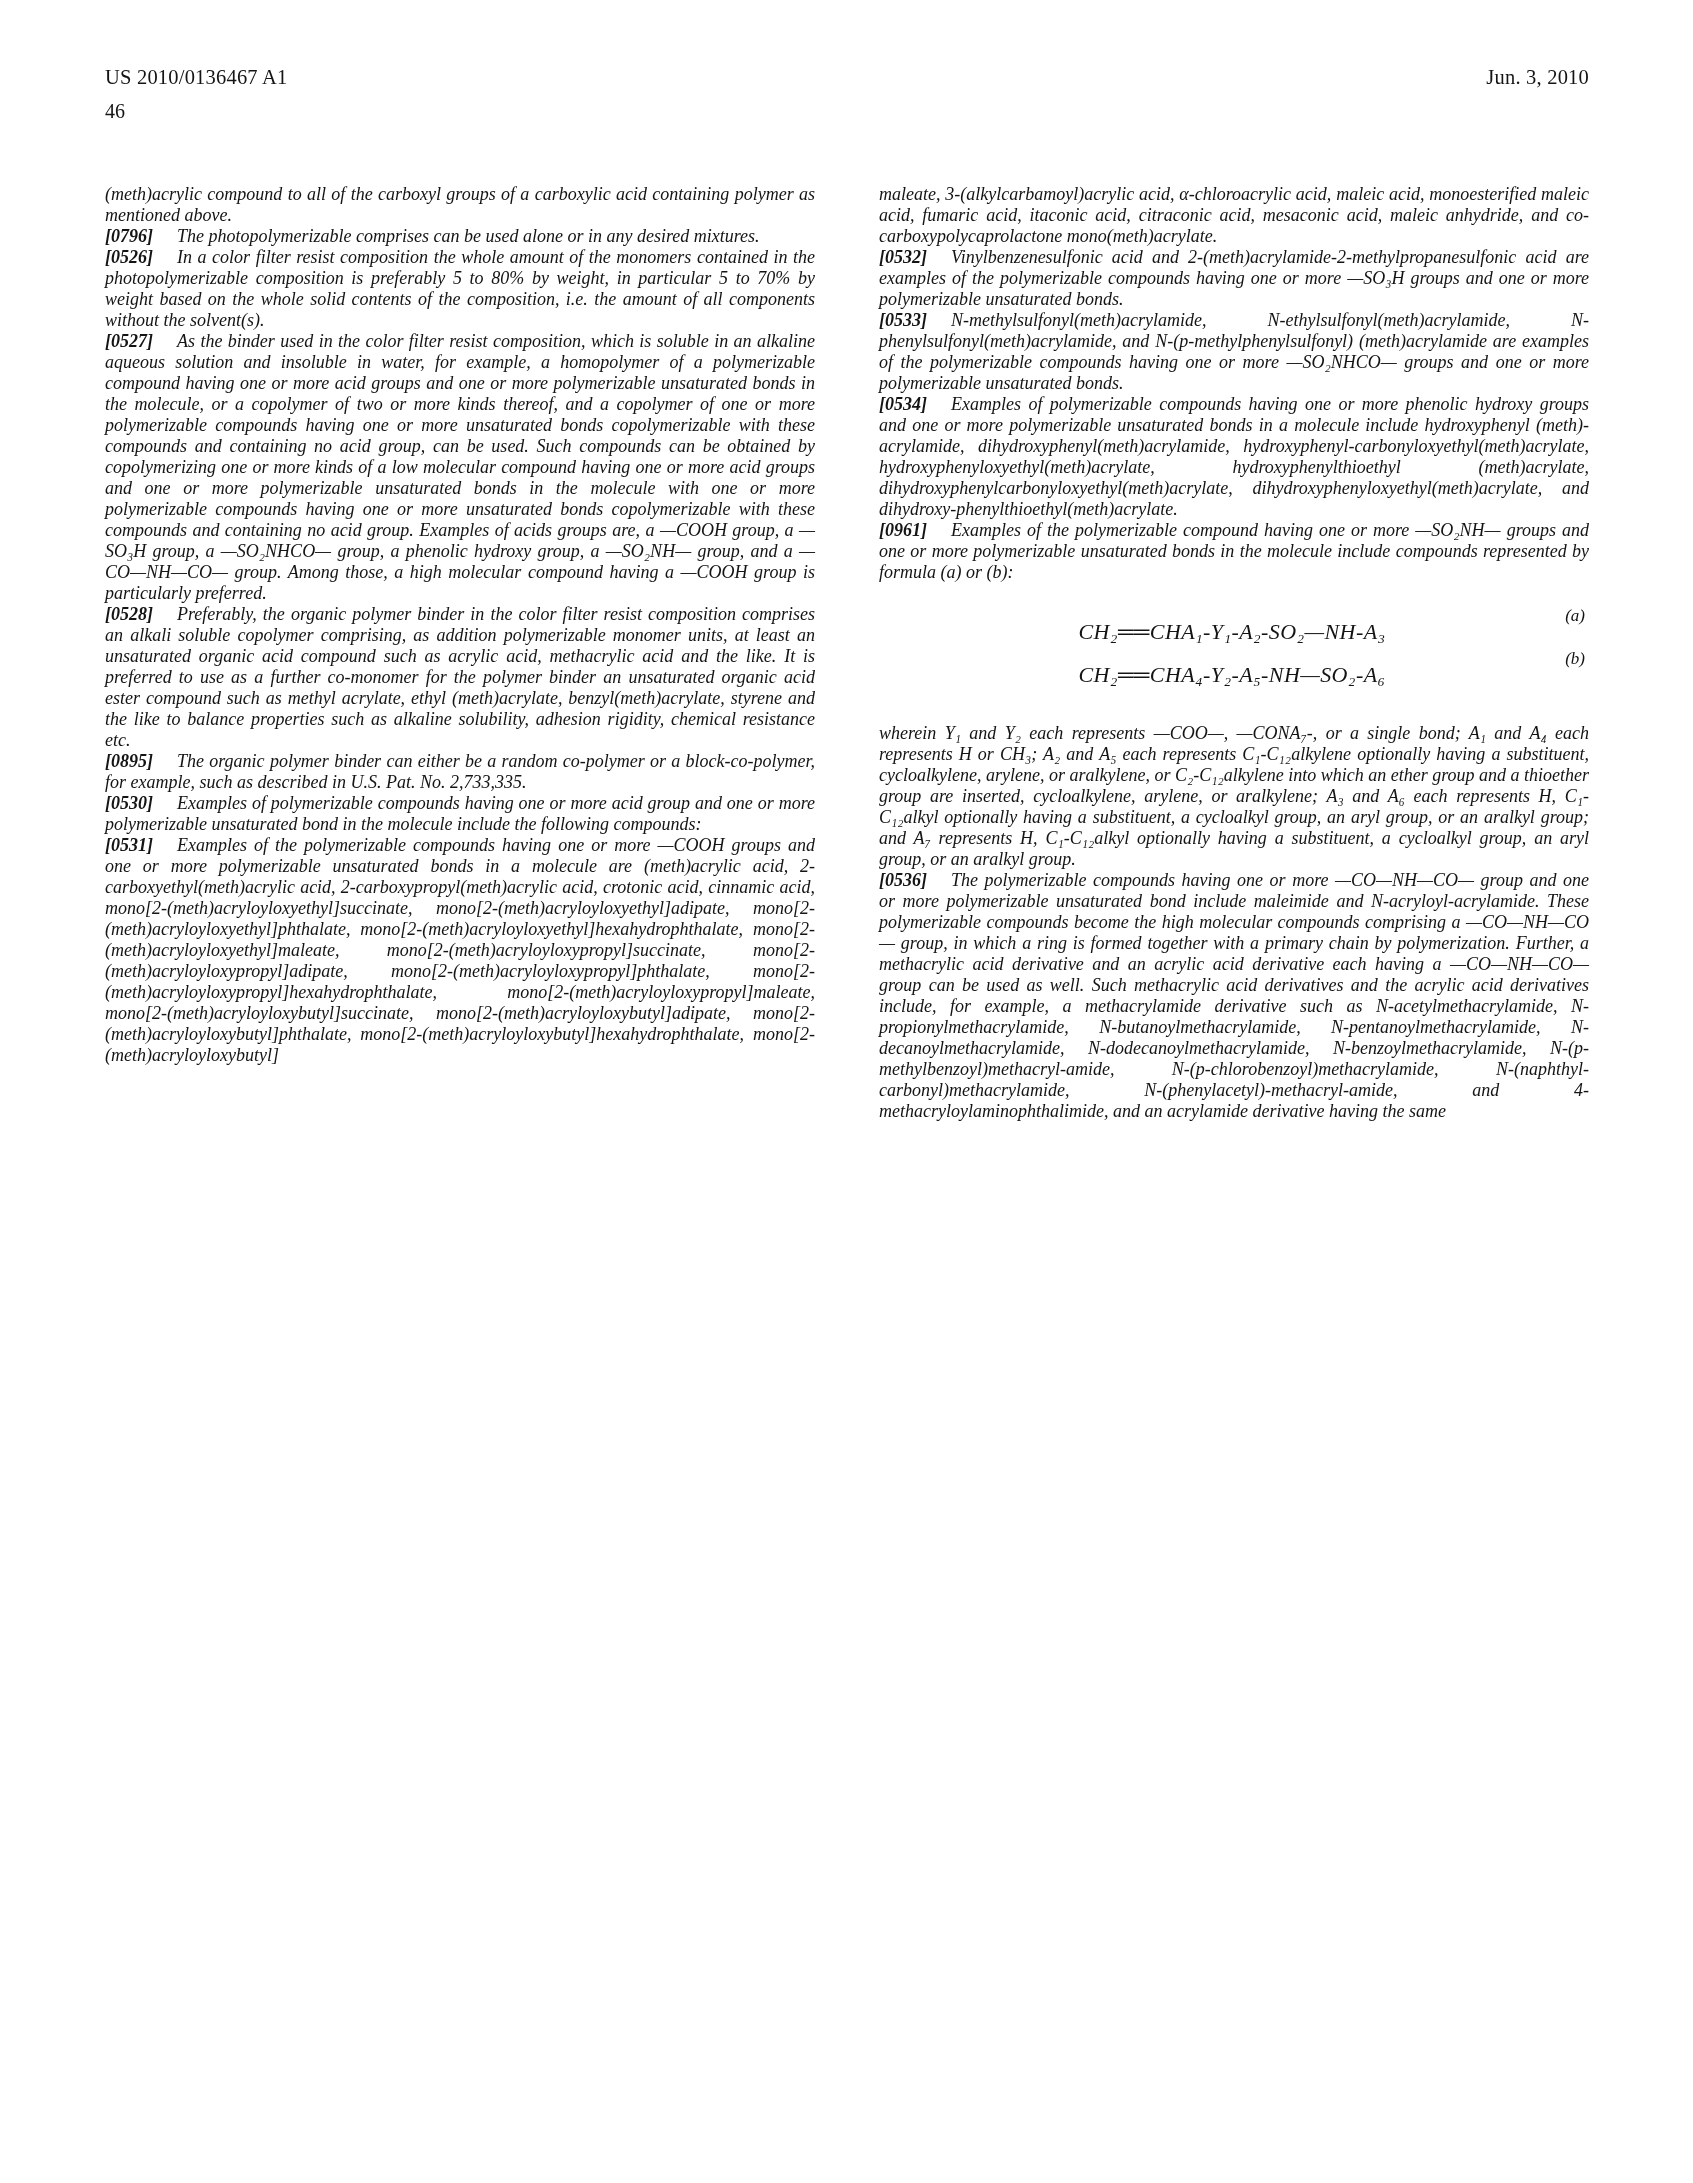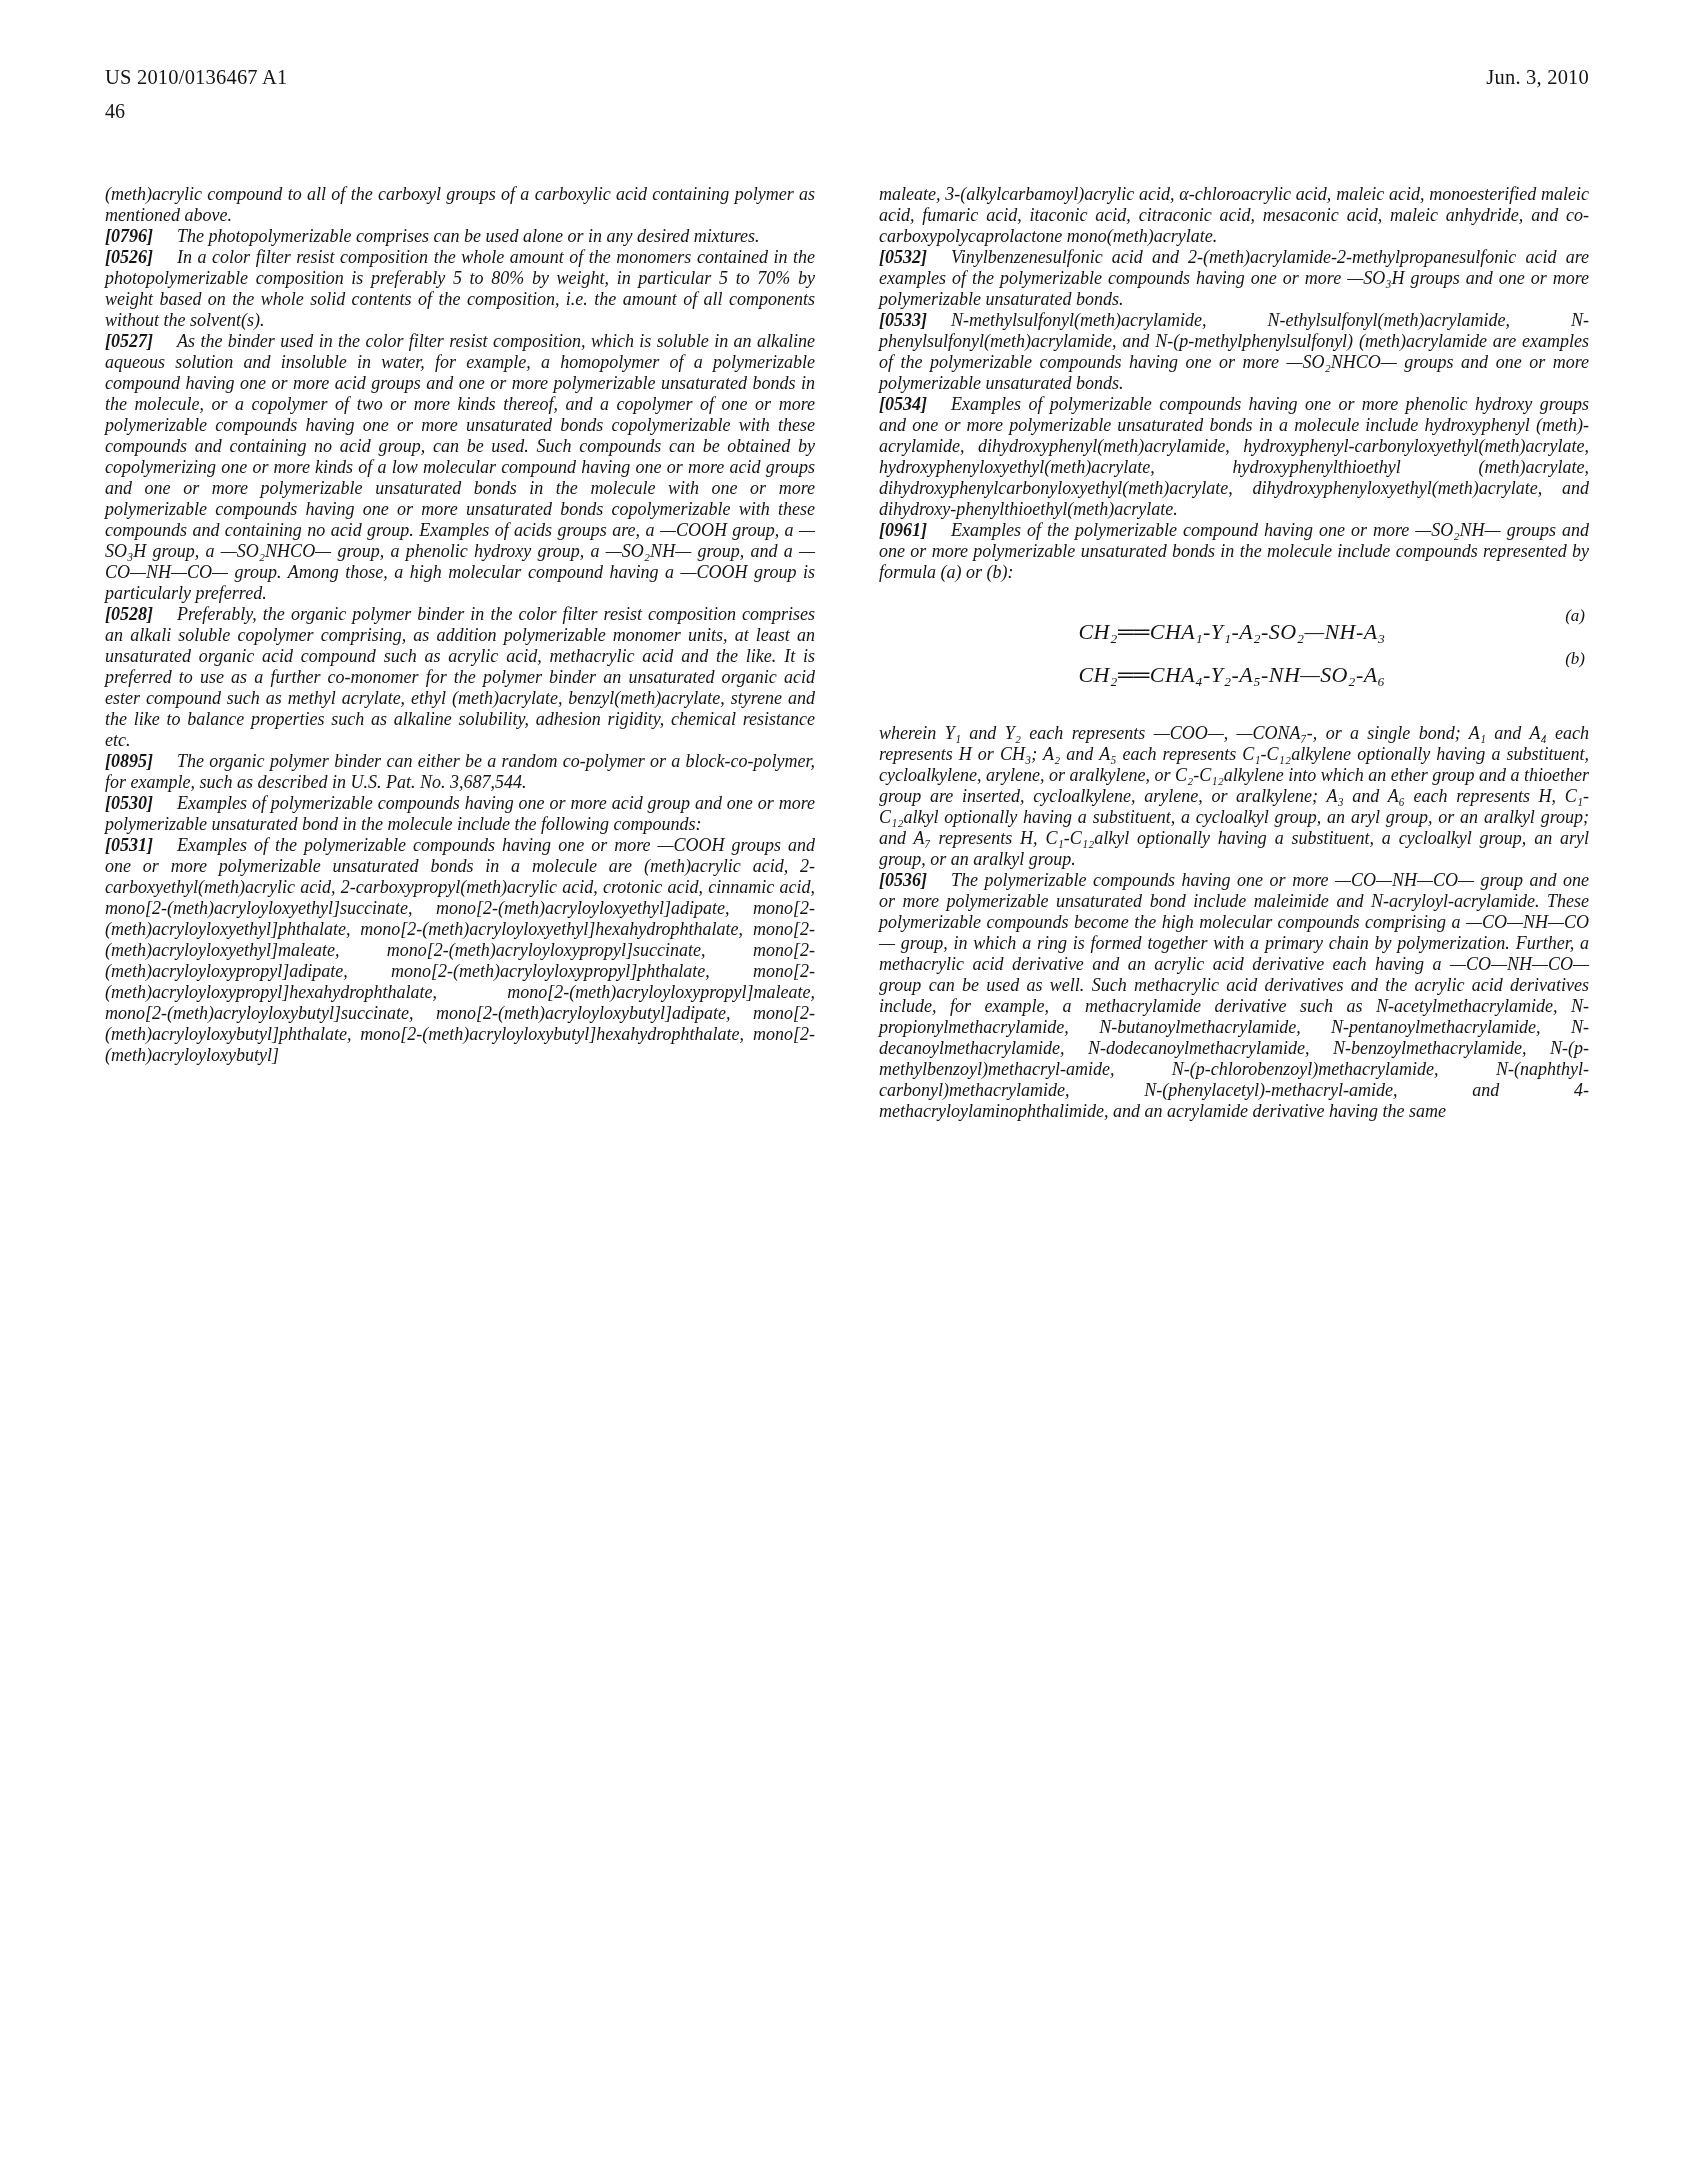--- a/index.html
+++ b/index.html
@@ -81,21 +81,21 @@
   <div class="page-num">46</div>
 
   <div class="columns">
 
     <div class="col">
       <p class="para"><span class="ptag"></span><span>(meth)acrylic compound to all of the carboxyl groups of a carboxylic acid containing polymer as mentioned above.</span></p>
       <p class="para"><span class="ptag">[0796]</span><span>The photopolymerizable comprises can be used alone or in any desired mixtures.</span></p>
       <p class="para"><span class="ptag">[0526]</span><span>In a color filter resist composition the whole amount of the monomers contained in the photopolymerizable composition is preferably 5 to 80% by weight, in particular 5 to 70% by weight based on the whole solid contents of the composition, i.e. the amount of all components without the solvent(s).</span></p>
       <p class="para"><span class="ptag">[0527]</span><span>As the binder used in the color filter resist composition, which is soluble in an alkaline aqueous solution and insoluble in water, for example, a homopolymer of a polymerizable compound having one or more acid groups and one or more polymerizable unsaturated bonds in the molecule, or a copolymer of two or more kinds thereof, and a copolymer of one or more polymerizable compounds having one or more unsaturated bonds copolymerizable with these compounds and containing no acid group, can be used. Such compounds can be obtained by copolymerizing one or more kinds of a low molecular compound having one or more acid groups and one or more polymerizable unsaturated bonds in the molecule with one or more polymerizable compounds having one or more unsaturated bonds copolymerizable with these compounds and containing no acid group. Examples of acids groups are, a —COOH group, a —SO₃H group, a —SO₂NHCO— group, a phenolic hydroxy group, a —SO₂NH— group, and a —CO—NH—CO— group. Among those, a high molecular compound having a —COOH group is particularly preferred.</span></p>
       <p class="para"><span class="ptag">[0528]</span><span>Preferably, the organic polymer binder in the color filter resist composition comprises an alkali soluble copolymer comprising, as addition polymerizable monomer units, at least an unsaturated organic acid compound such as acrylic acid, methacrylic acid and the like. It is preferred to use as a further co-monomer for the polymer binder an unsaturated organic acid ester compound such as methyl acrylate, ethyl (meth)acrylate, benzyl(meth)acrylate, styrene and the like to balance properties such as alkaline solubility, adhesion rigidity, chemical resistance etc.</span></p>
-      <p class="para"><span class="ptag">[0895]</span><span>The organic polymer binder can either be a random co-polymer or a block-co-polymer, for example, such as described in U.S. Pat. No. 3,687,544.</span></p>
+      <p class="para"><span class="ptag">[0895]</span><span>The organic polymer binder can either be a random co-polymer or a block-co-polymer, for example, such as described in U.S. Pat. No. 2,733,335.</span></p>
       <p class="para"><span class="ptag">[0530]</span><span>Examples of polymerizable compounds having one or more acid group and one or more polymerizable unsaturated bond in the molecule include the following compounds:</span></p>
       <p class="para"><span class="ptag">[0531]</span><span>Examples of the polymerizable compounds having one or more —COOH groups and one or more polymerizable unsaturated bonds in a molecule are (meth)acrylic acid, 2-carboxyethyl(meth)acrylic acid, 2-carboxypropyl(meth)acrylic acid, crotonic acid, cinnamic acid, mono[2-(meth)acryloyloxyethyl]succinate, mono[2-(meth)acryloyloxyethyl]adipate, mono[2-(meth)acryloyloxyethyl]phthalate, mono[2-(meth)acryloyloxyethyl]hexahydrophthalate, mono[2-(meth)acryloyloxyethyl]maleate, mono[2-(meth)acryloyloxypropyl]succinate, mono[2-(meth)acryloyloxypropyl]adipate, mono[2-(meth)acryloyloxypropyl]phthalate, mono[2-(meth)acryloyloxypropyl]hexahydrophthalate, mono[2-(meth)acryloyloxypropyl]maleate, mono[2-(meth)acryloyloxybutyl]succinate, mono[2-(meth)acryloyloxybutyl]adipate, mono[2-(meth)acryloyloxybutyl]phthalate, mono[2-(meth)acryloyloxybutyl]hexahydrophthalate, mono[2-(meth)acryloyloxybutyl]</span></p>
     </div>
 
     <div class="col">
       <p class="para"><span class="ptag"></span><span>maleate, 3-(alkylcarbamoyl)acrylic acid, α-chloroacrylic acid, maleic acid, monoesterified maleic acid, fumaric acid, itaconic acid, citraconic acid, mesaconic acid, maleic anhydride, and co-carboxypolycaprolactone mono(meth)acrylate.</span></p>
       <p class="para"><span class="ptag">[0532]</span><span>Vinylbenzenesulfonic acid and 2-(meth)acrylamide-2-methylpropanesulfonic acid are examples of the polymerizable compounds having one or more —SO₃H groups and one or more polymerizable unsaturated bonds.</span></p>
       <p class="para"><span class="ptag">[0533]</span><span>N-methylsulfonyl(meth)acrylamide, N-ethylsulfonyl(meth)acrylamide, N-phenylsulfonyl(meth)acrylamide, and N-(p-methylphenylsulfonyl) (meth)acrylamide are examples of the polymerizable compounds having one or more —SO₂NHCO— groups and one or more polymerizable unsaturated bonds.</span></p>
       <p class="para"><span class="ptag">[0534]</span><span>Examples of polymerizable compounds having one or more phenolic hydroxy groups and one or more polymerizable unsaturated bonds in a molecule include hydroxyphenyl (meth)-acrylamide, dihydroxyphenyl(meth)acrylamide, hydroxyphenyl-carbonyloxyethyl(meth)acrylate, hydroxyphenyloxyethyl(meth)acrylate, hydroxyphenylthioethyl (meth)acrylate, dihydroxyphenylcarbonyloxyethyl(meth)acrylate, dihydroxyphenyloxyethyl(meth)acrylate, and dihydroxy-phenylthioethyl(meth)acrylate.</span></p>
       <p class="para"><span class="ptag">[0961]</span><span>Examples of the polymerizable compound having one or more —SO₂NH— groups and one or more polymerizable unsaturated bonds in the molecule include compounds represented by formula (a) or (b):</span></p>

